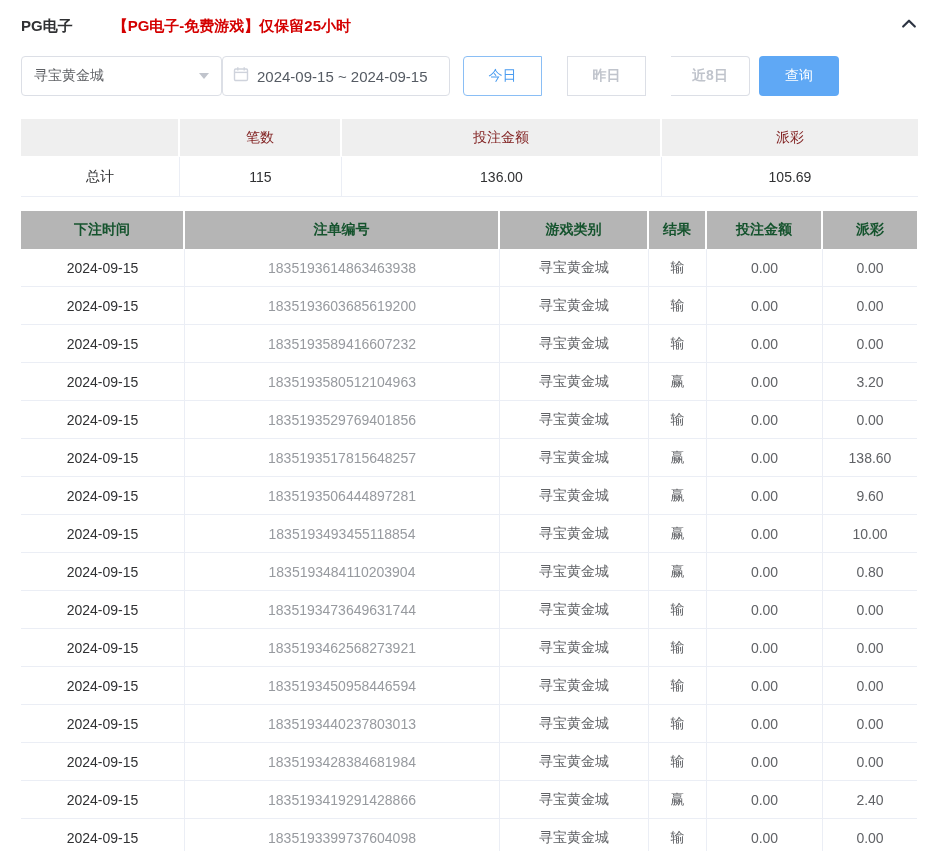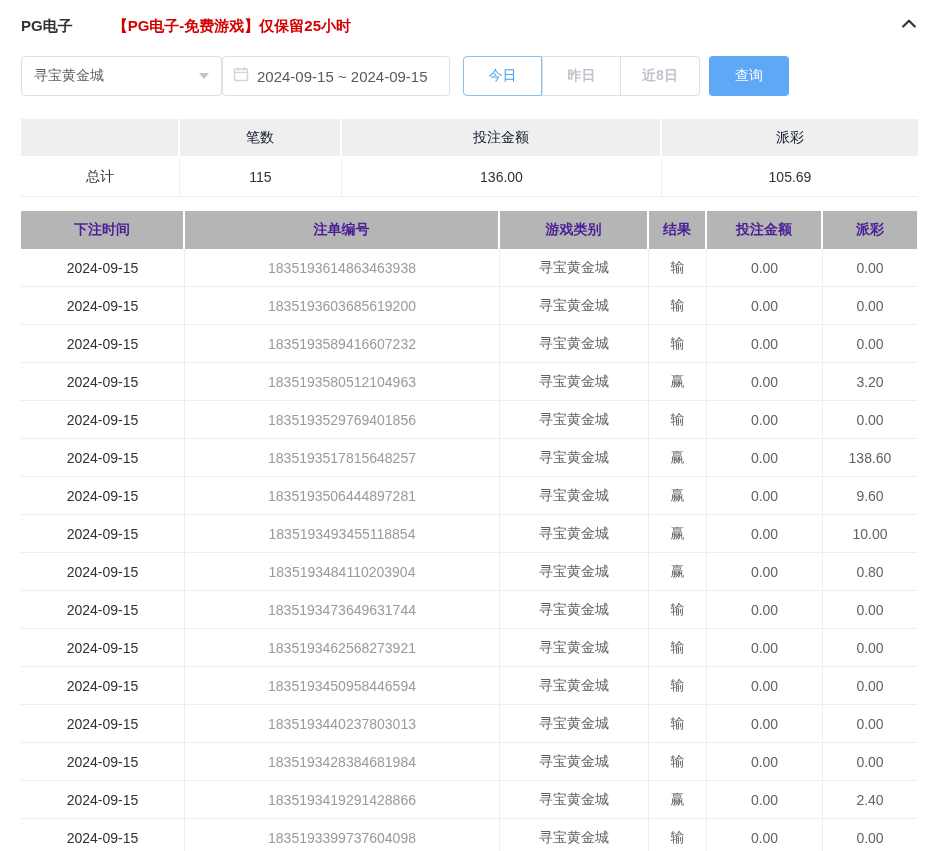--- a/index.html
+++ b/index.html
@@ -22,56 +22,56 @@
   .select-value { font-size: 14px; color: #606266; flex: 1; }
   .select-caret {
     width: 0; height: 0; border-left: 5px solid transparent;
     border-right: 5px solid transparent; border-top: 6px solid #c0c4cc;
   }
   .date-box {
     width: 228px; height: 40px; border: 1px solid #dcdfe6; border-radius: 4px;
     display: flex; align-items: center; padding: 0 10px; cursor: pointer; background:#fff;
   }
   .date-value { font-size: 15px; color: #555b63; margin-left: 8px; white-space: nowrap; }
-  .btn-group { display: inline-flex; margin-left: 13px; }
+  .btn-group { display: inline-flex; margin-left: 13px; gap: 25px; }
   .quick-btn {
     width: 79px; height: 40px; background: #fff; border: 1px solid #dcdfe6;
     font-size: 14px; color: #c0c4cc; cursor: pointer; font-family: inherit;
   }
   .quick-btn + .quick-btn { border-left: none; font-weight: bold; }
   .quick-btn:first-child { border-radius: 4px 0 0 4px; }
   .quick-btn:last-child { border-radius: 0 4px 4px 0; }
   .quick-btn.active { border: 1px solid #8abef5; color: #4a9cf0; }
   .quick-btn.active + .quick-btn { border-left: 1px solid #dcdfe6; }
   .query-btn {
     width: 80px; height: 40px; margin-left: 9px; background: #5fa8f5; border: none;
     border-radius: 4px; color: #fff; font-size: 14px; cursor: pointer; font-family: inherit;
   }
 
   
   .summary { margin-top: 23px; }
   .summary .hdr { display: grid; grid-template-columns: 159px 162px 320px 256px; }
   .summary .hdr .cell {
     background: #efefef; height: 37px; display: flex; align-items: center; justify-content: center;
-    font-size: 14px; color: #0f172a; border-right: 2px solid #fff;
+    font-size: 14px; color: #7f1d1d; border-right: 2px solid #fff;
   }
   .summary .hdr .cell:last-child { border-right: none; }
   .summary .bd { display: grid; grid-template-columns: 159px 162px 320px 256px; }
   .summary .bd .cell {
     height: 40px; display: flex; align-items: center; justify-content: center;
     font-size: 14px; color: #303133; background: #fff;
     border-bottom: 1px solid #ebeef5; border-right: 1px solid #ebeef5; margin-top: 1px; text-align: center;
   }
   .summary .bd .cell:last-child { border-right: none; }
 
   
   .records { margin-top: 14px; }
   .rec-hdr { display: grid; grid-template-columns: 164px 315px 149px 58px 116px 94px; }
   .rec-hdr .cell {
-    background: #b5b5b5; color: #4c1d95; font-weight: bold; font-size: 14px; height: 38px;
+    background: #b5b5b5; color: #14532d; font-weight: bold; font-size: 14px; height: 38px;
     display: flex; align-items: center; justify-content: center; border-right: 2px solid #fff;
   }
   .rec-hdr .cell:last-child { border-right: none; }
   .rec-row { display: grid; grid-template-columns: 164px 315px 149px 58px 116px 94px; }
   .rec-row .cell {
     height: 38px; display: flex; align-items: center; justify-content: center;
     font-size: 14px; color: #606266; background: #fff;
     border-bottom: 1px solid #ebeef5; border-right: 1px solid #ebeef5;
   }
   .rec-row .cell:last-child { border-right: none; }

